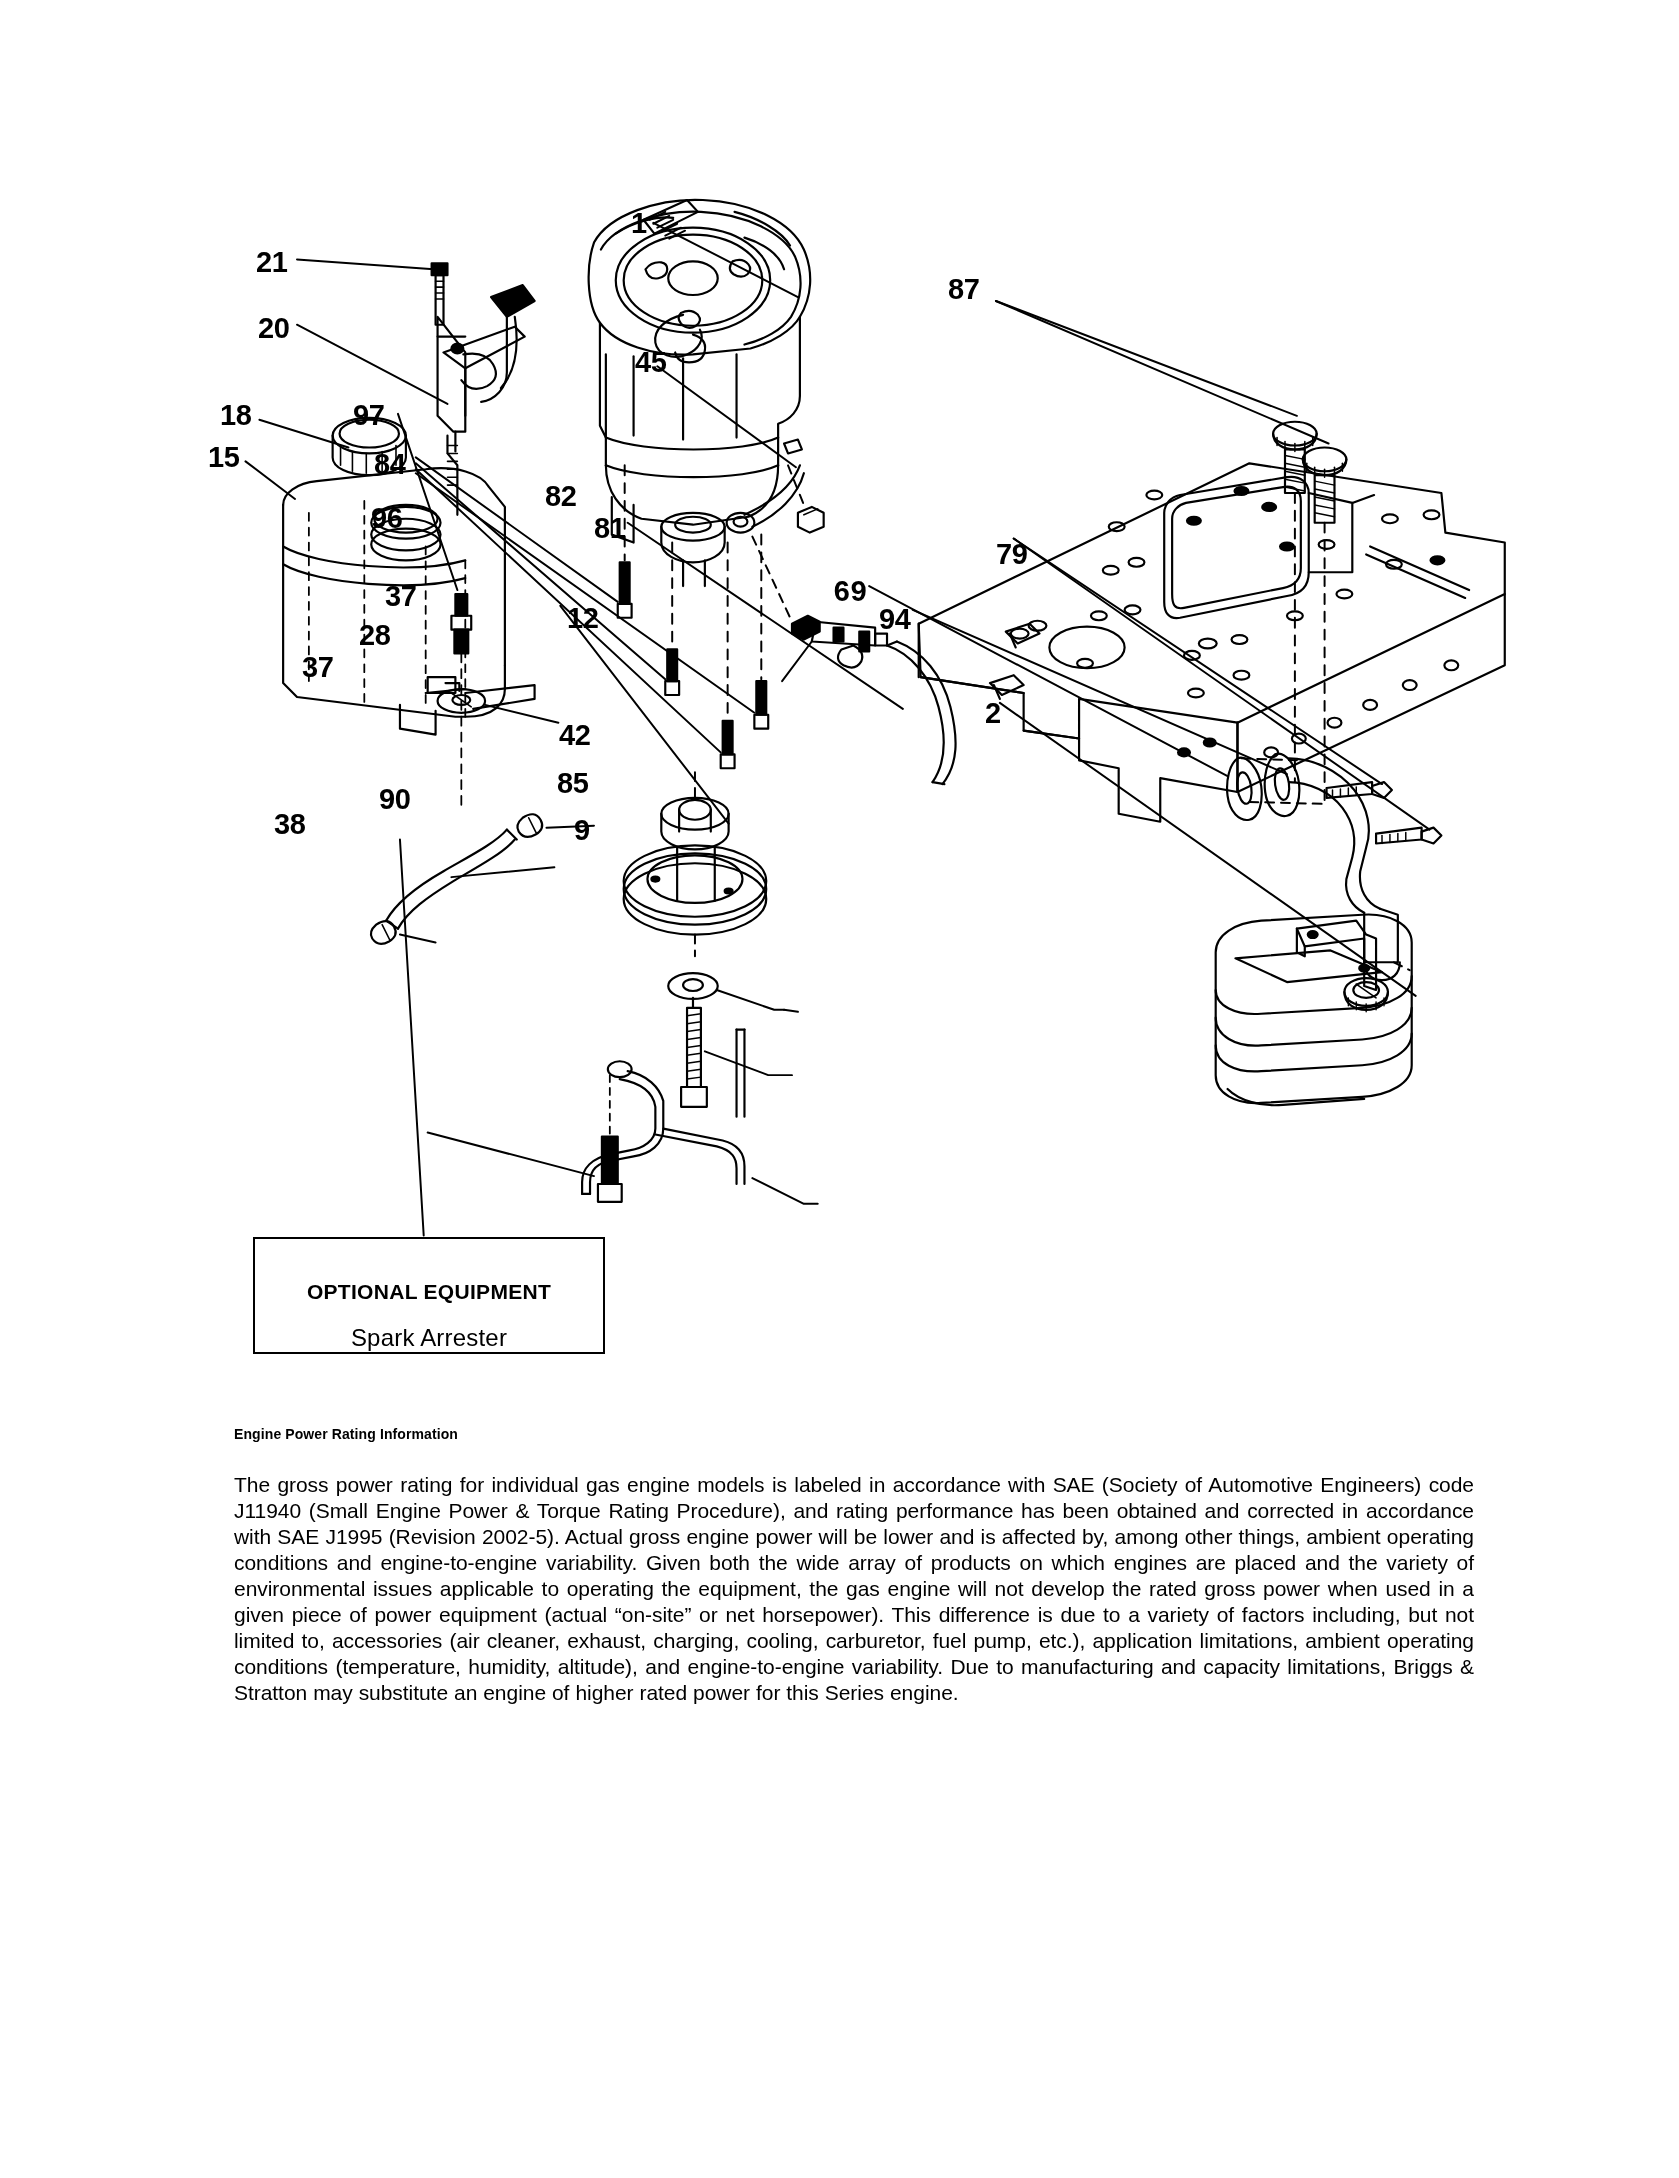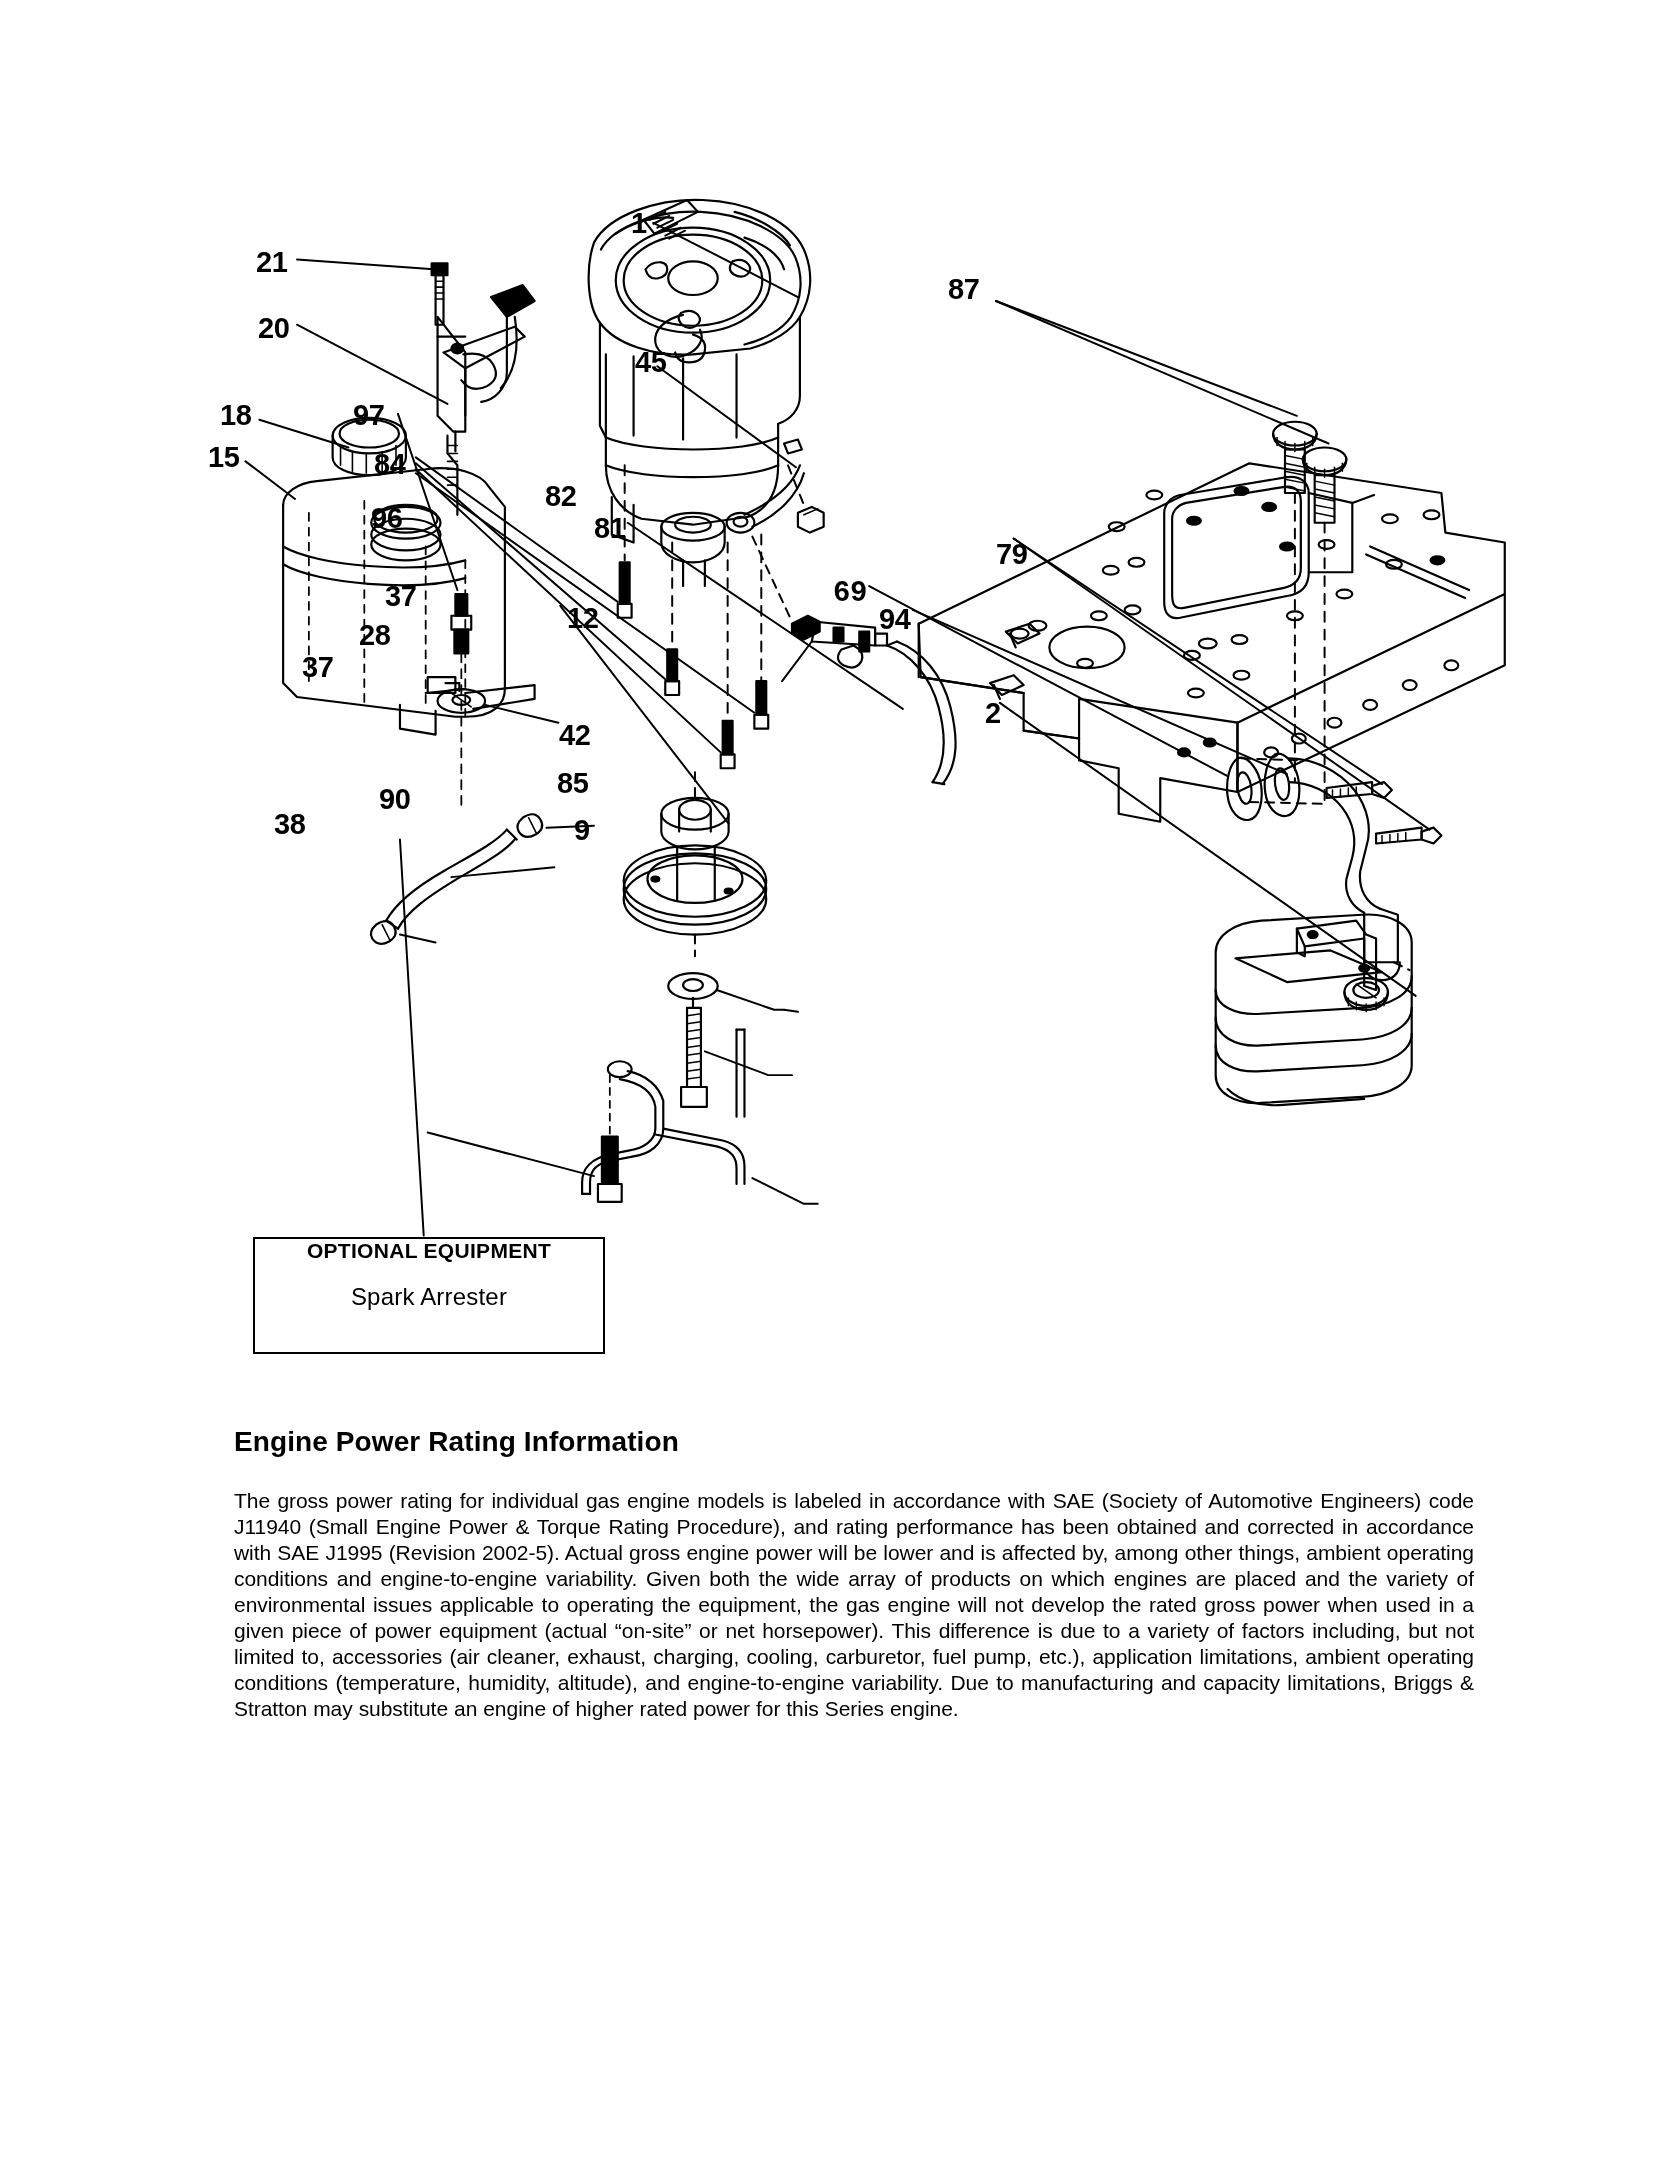--- a/index.html
+++ b/index.html
@@ -49,21 +49,21 @@
     position: absolute;
     left: 253px;
     top: 1237px;
     width: 352px;
     height: 117px;
     border: 2px solid #000;
     box-sizing: border-box;
     display: flex;
     flex-direction: column;
     align-items: center;
-    justify-content: flex-start;
+    justify-content: flex-end;
     gap: 20px;
   }
   #optional-equipment-box .oe-title {
     font-size: 21px;
     font-weight: bold;
     letter-spacing: 0.3px;
   }
   #optional-equipment-box .oe-sub {
     font-size: 24px;
     font-weight: normal;
@@ -71,21 +71,21 @@
   }
 
   
   #power-rating-section {
     position: absolute;
     left: 234px;
     top: 1426px;
     width: 1240px;
   }
   #power-rating-heading {
-    font-size: 28px;
+    font-size: 14px;
     font-weight: bold;
     letter-spacing: 0.1px;
     margin: 0 0 30px 0;
   }
   #power-rating-body {
     font-size: 21px;
     line-height: 26px;
     text-align: justify;
     margin: 0;
     letter-spacing: -0.05px;

